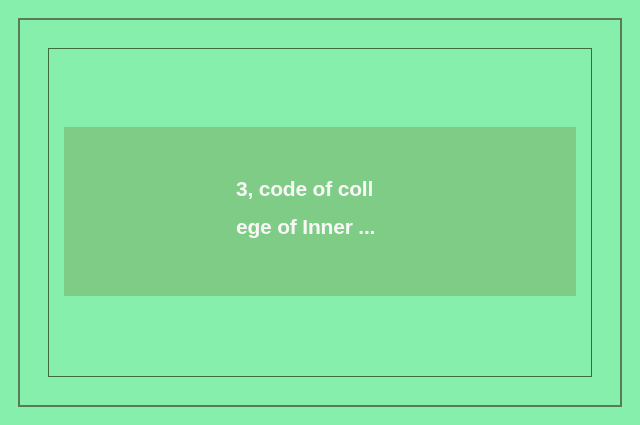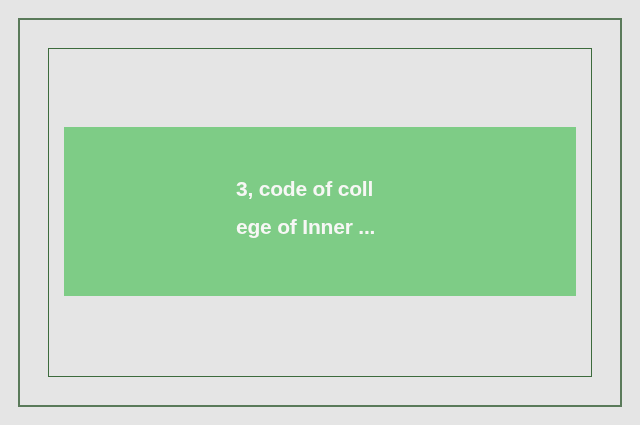--- a/index.html
+++ b/index.html
@@ -13,21 +13,21 @@
     background: #9bf795;
     font-family: "Liberation Sans", sans-serif;
     overflow: hidden;
   }
 
   
   #canvas {
     position: relative;
     width: 640px;
     height: 425px;
-    background: #e5e5e5;
+    background: #86efac;
   }
 
   #outer-frame {
     position: absolute;
     left: 18px;
     top: 18px;
     right: 18px;
     bottom: 18px;
     border: 2px solid #5a7a5a;
     box-sizing: border-box;

